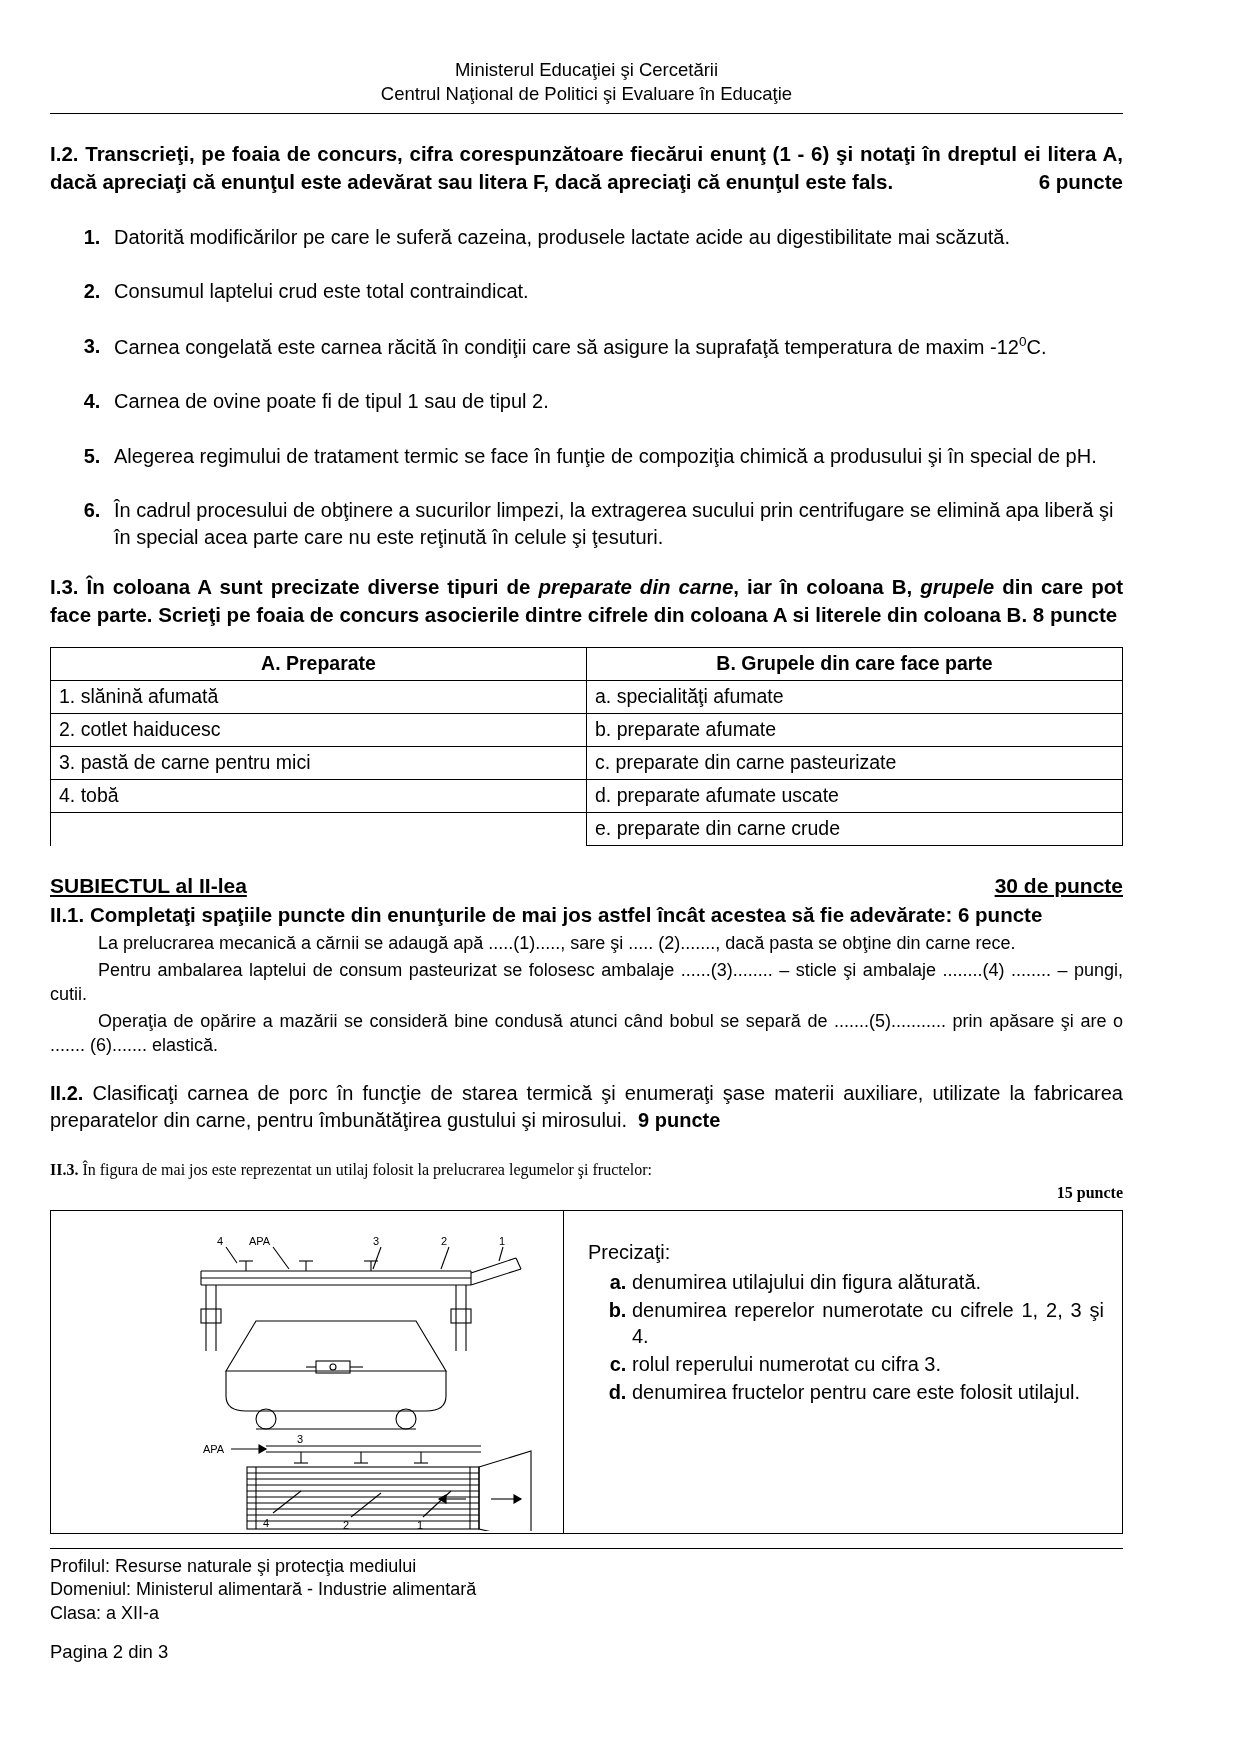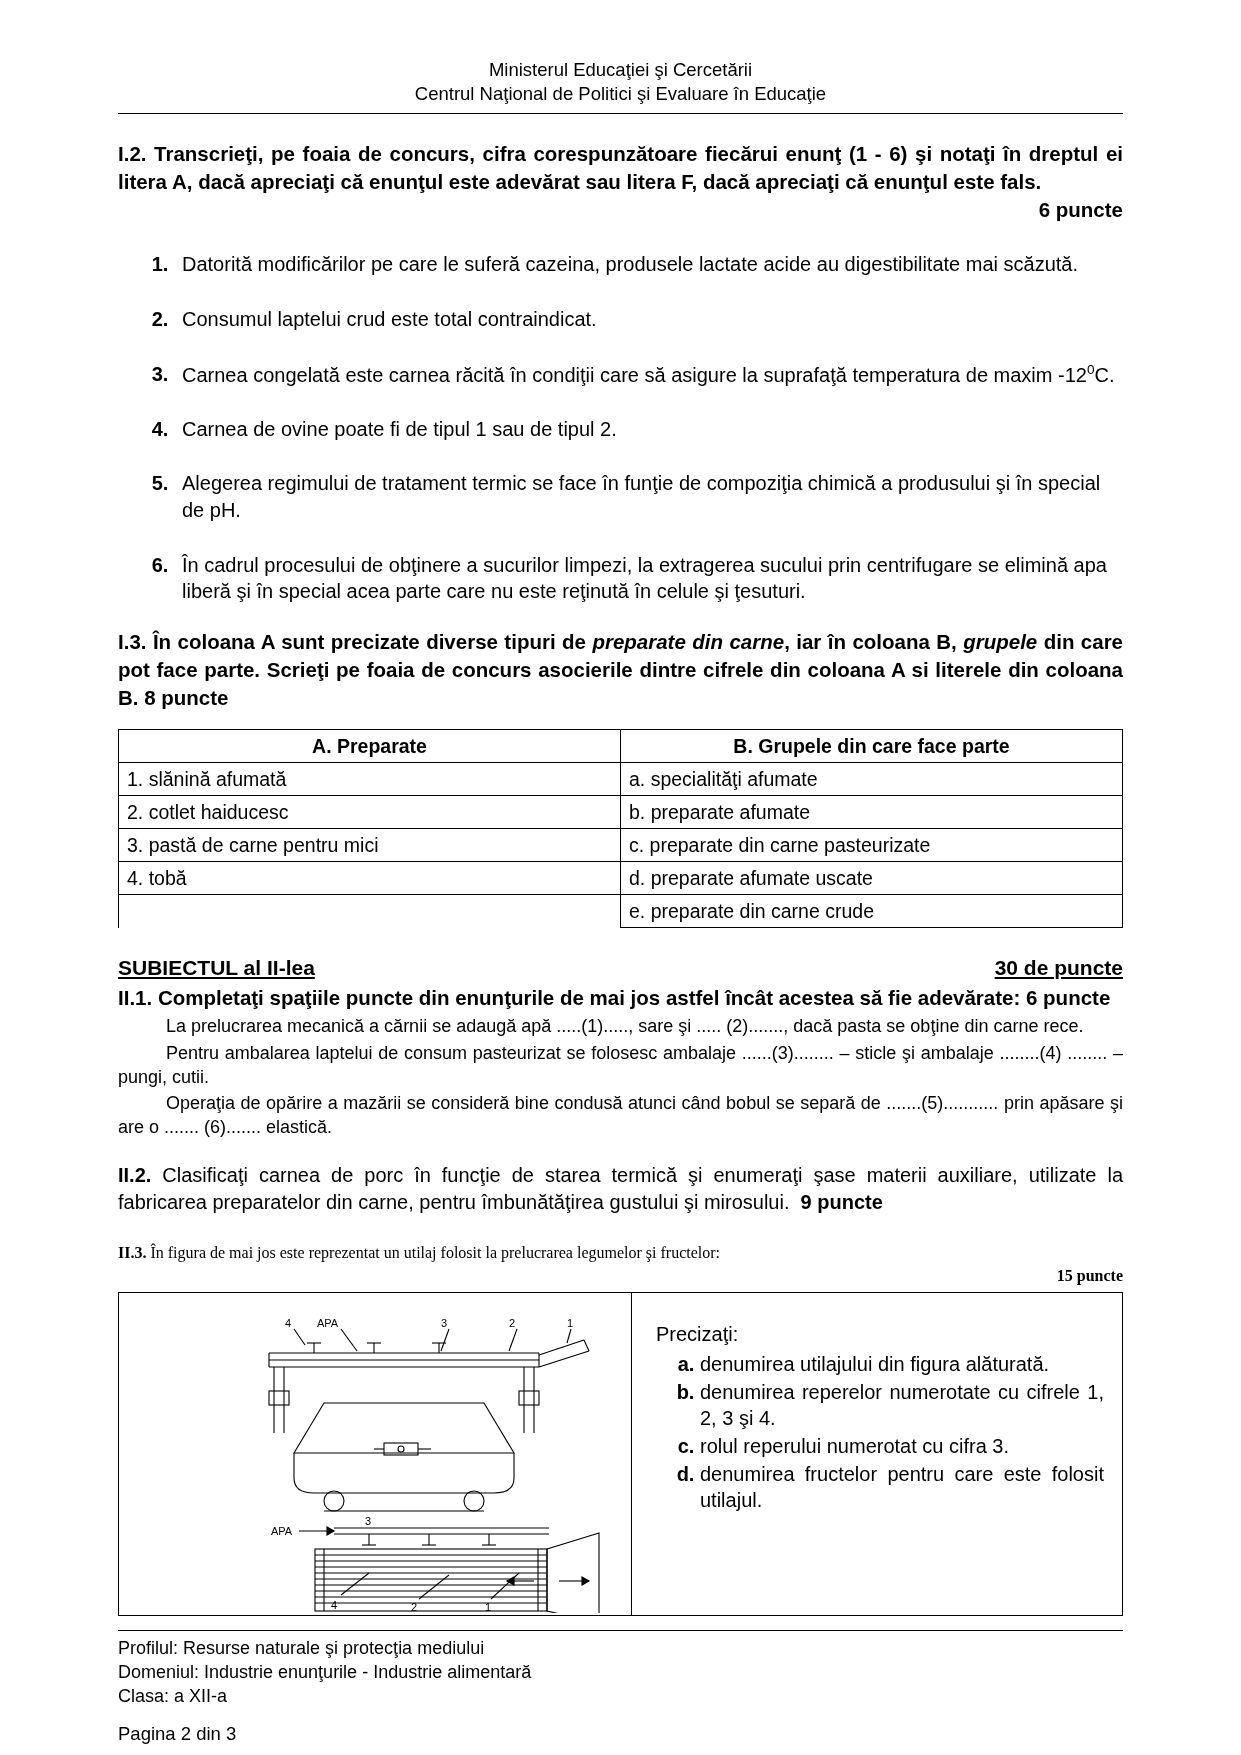--- a/index.html
+++ b/index.html
@@ -10,21 +10,21 @@
   body {
     font-family: "Liberation Sans", sans-serif;
     color: #000000;
   }
   .page {
     position: relative;
     width: 1241px;
     height: 1755px;
     background: #ffffff;
     box-sizing: border-box;
-    padding: 58px 118px 0 118px;
+    padding: 58px 118px 0 50px;
     font-size: 19.5px;
     line-height: 1.3;
   }
   .header {
     text-align: center;
     font-size: 18.5px;
     line-height: 1.32;
   }
   .header-rule {
     border-bottom: 1.6px solid #000;
@@ -374,18 +374,18 @@
         <li>denumirea reperelor numerotate cu cifrele 1, 2, 3 şi 4.</li>
         <li>rolul reperului numerotat cu cifra 3.</li>
         <li>denumirea fructelor pentru care este folosit utilajul.</li>
       </ol>
     </div>
   </div>
 
   <div class="footer-rule"></div>
   <div class="footer">
     <div>Profilul: Resurse naturale şi protecţia mediului</div>
-    <div>Domeniul: Industrie enunţurile - Industrie alimentară</div>
+    <div>Domeniul: Ministerul alimentară - Industrie alimentară</div>
     <div>Clasa: a XII-a</div>
   </div>
   <div class="page-num">Pagina 2 din 3</div>
 
 </div>
 
 </body></html>

